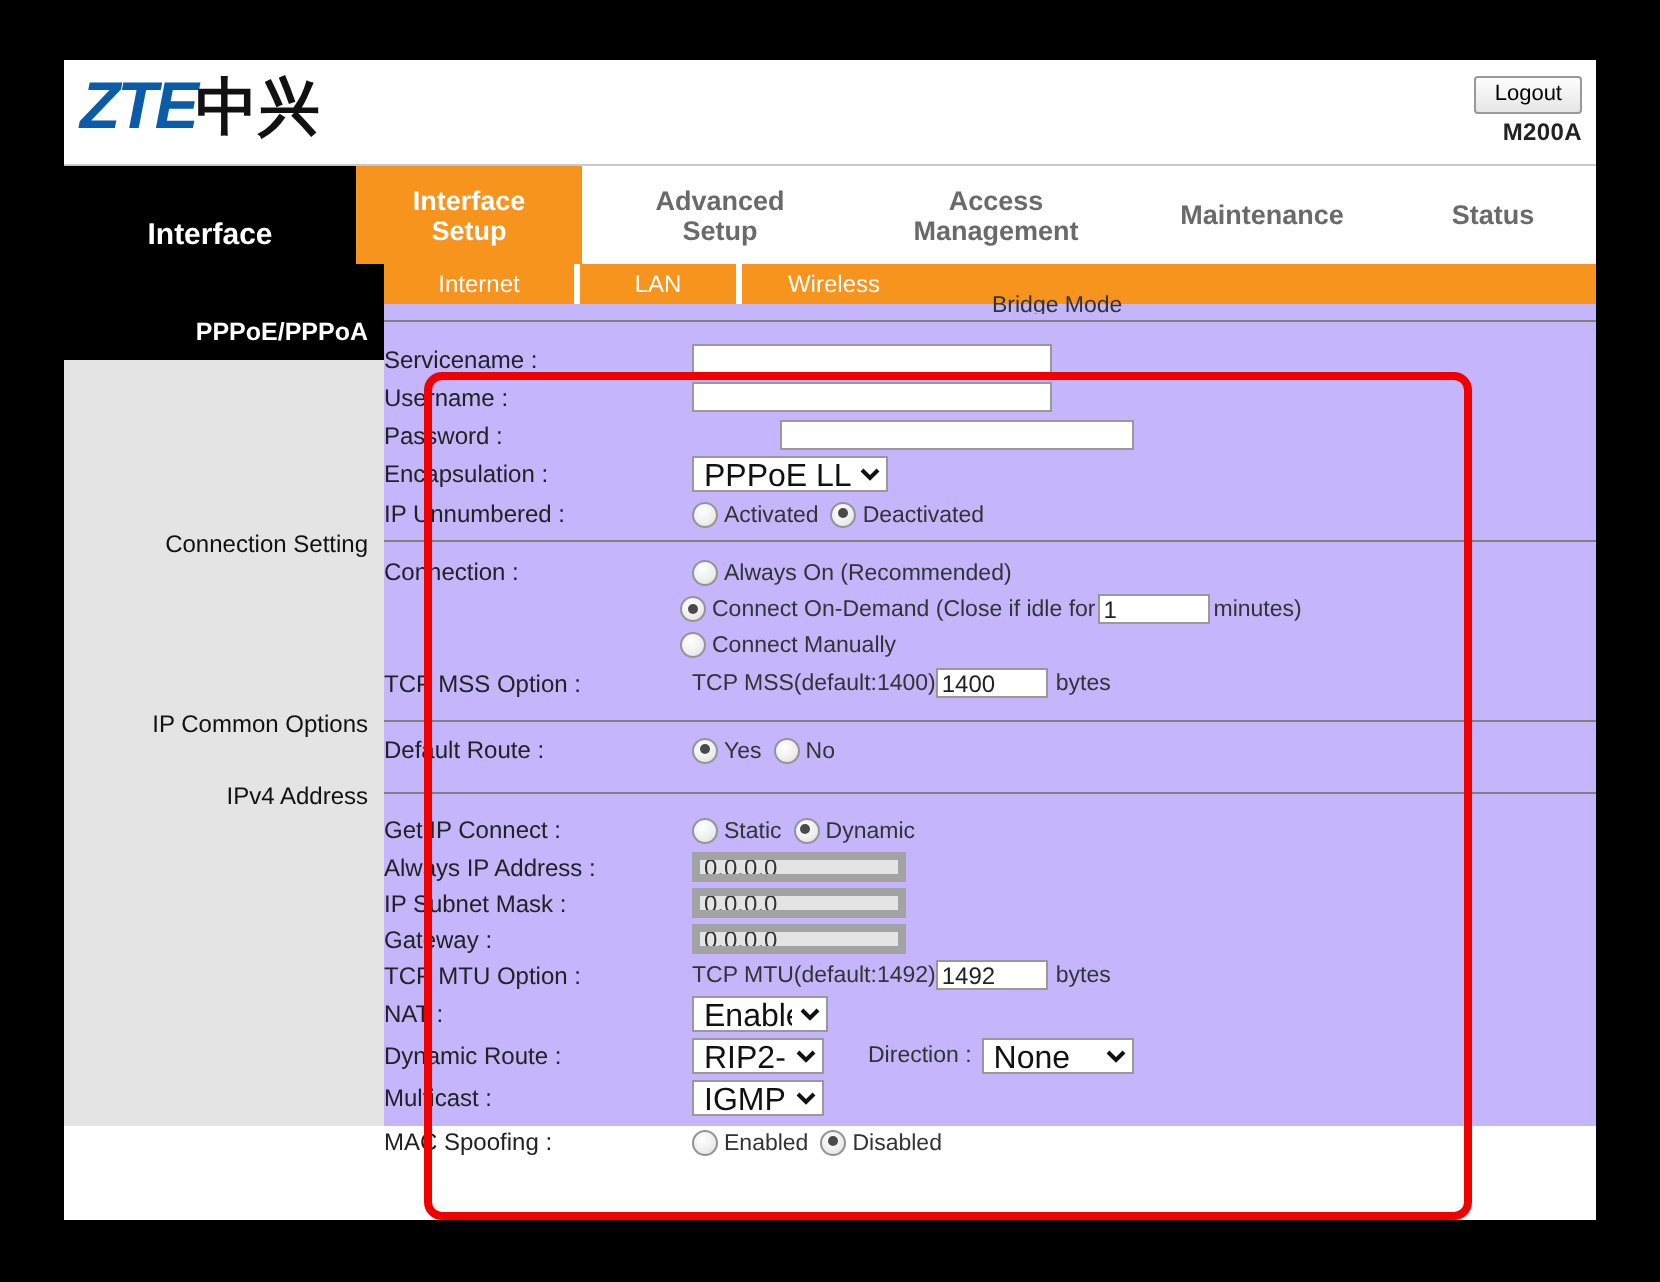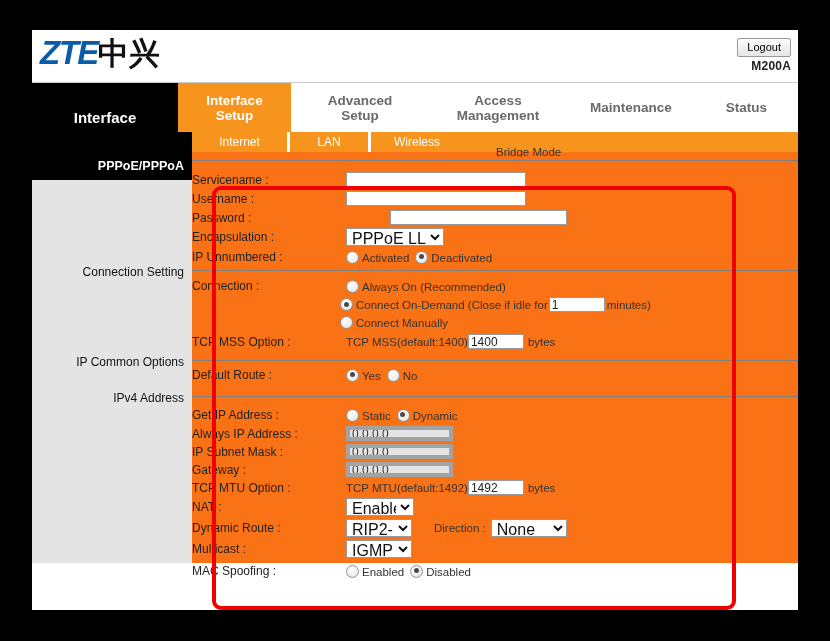--- a/index.html
+++ b/index.html
@@ -114,21 +114,21 @@
     display:flex;align-items:center;justify-content:flex-end;
     padding-right:8px;
     font-size:12.5px;font-weight:bold;
   }
   .side-lbl{
     position:absolute;right:8px;
     font-size:12px;font-weight:normal;color:#111;
     text-align:right;
   }
   .content{
-    flex:1;background:#f97316;position:relative;padding-left:18px;
+    flex:1;background:#c4b5fd;position:relative;padding-left:18px;
   }
   
   .hr{
     position:absolute;left:0;right:0;height:1px;background:#808080;
   }
   
   .row{
     position:absolute;
     display:flex;align-items:center;
     font-size:12px;color:#222;
@@ -342,21 +342,21 @@
           <span class="rdot on"></span>
           <span>Yes</span>
         </span>
         <span class="radio">
           <span class="rdot"></span>
           <span>No</span>
         </span>
       </div>
 
       <div class="row" style="left:0;top:256px;">
-        <span class="lbl">Get IP Address :</span>
+        <span class="lbl">Get IP Connect :</span>
         <span class="radio">
           <span class="rdot"></span>
           <span>Static</span>
         </span>
         <span class="radio">
           <span class="rdot on"></span>
           <span>Dynamic</span>
         </span>
       </div>
 

